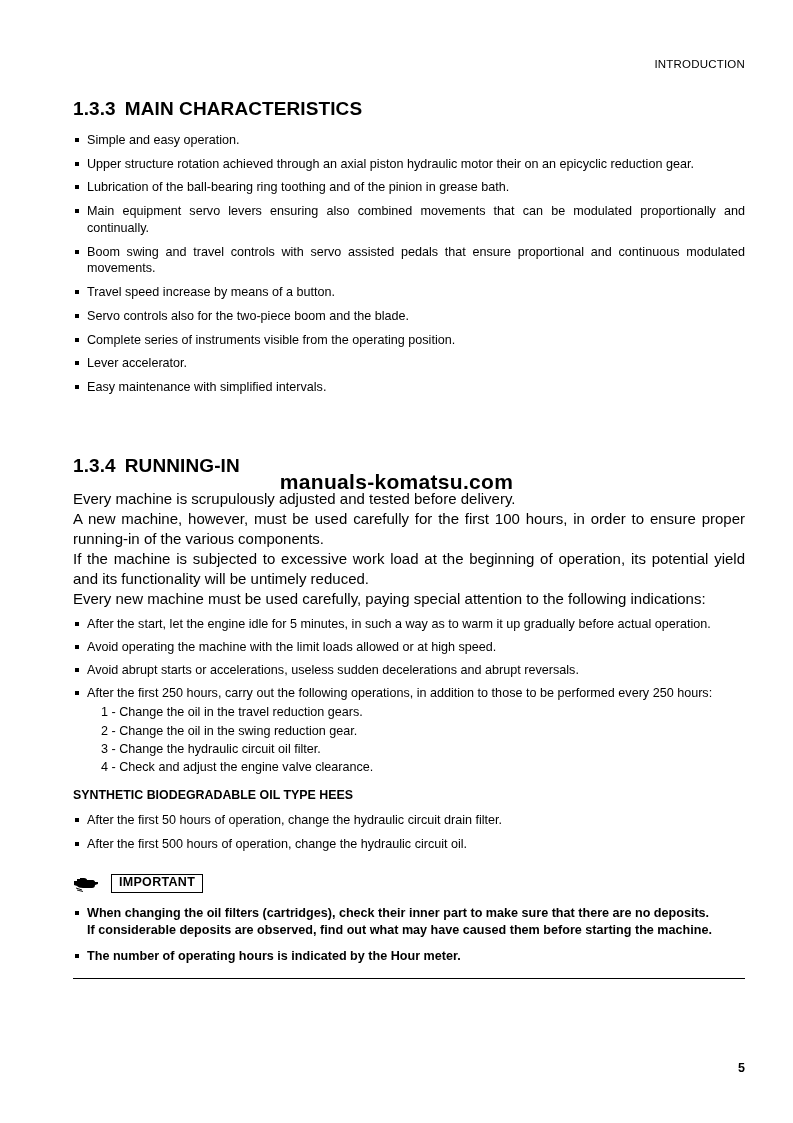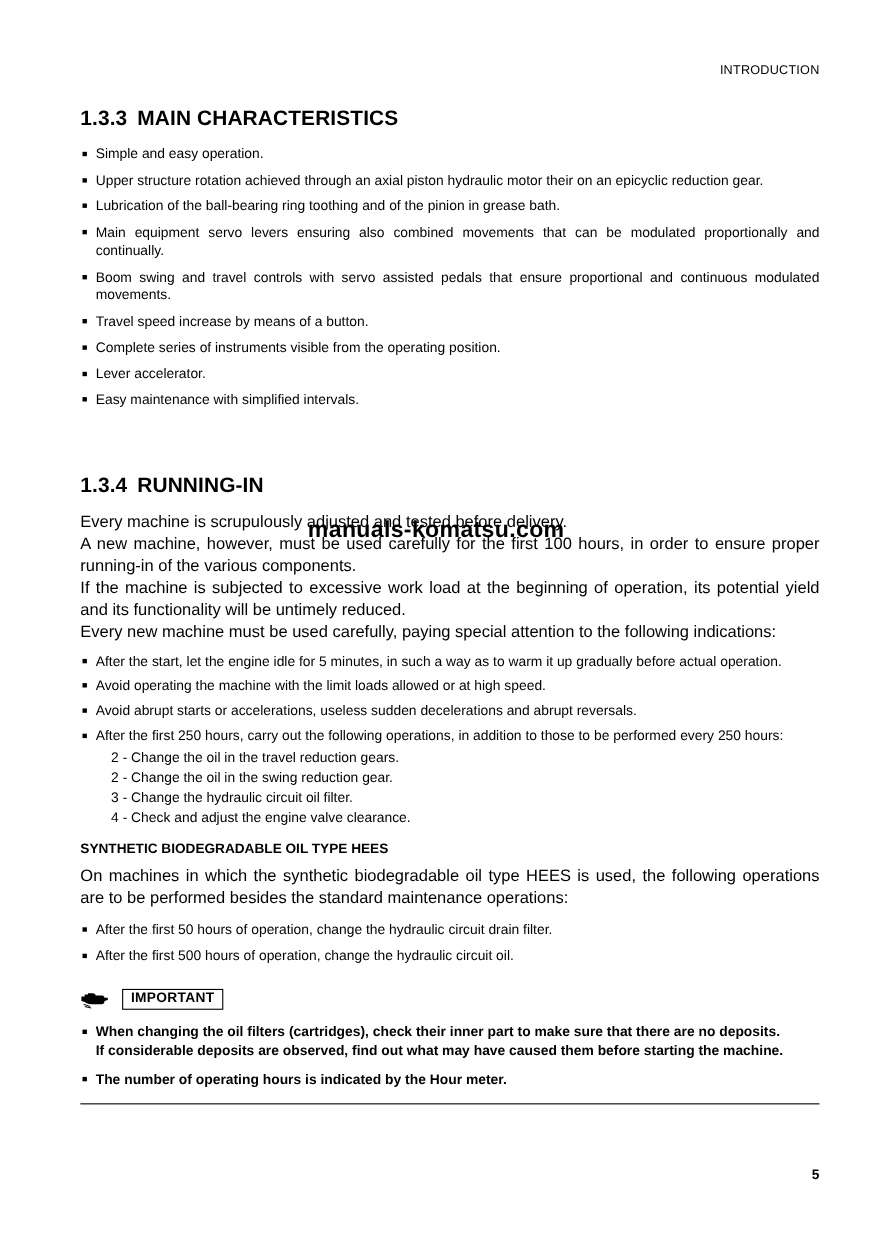--- a/index.html
+++ b/index.html
@@ -144,20 +144,21 @@
       <span class="num">1.3.3</span><span>MAIN CHARACTERISTICS</span>
     </h2>
 
     <ul class="bullets">
       <li>Simple and easy operation.</li>
       <li>Upper structure rotation achieved through an axial piston hydraulic motor their on an epicyclic reduction gear.</li>
       <li>Lubrication of the ball-bearing ring toothing and of the pinion in grease bath.</li>
       <li>Main equipment servo levers ensuring also combined movements that can be modulated proportionally and continually.</li>
       <li>Boom swing and travel controls with servo assisted pedals that ensure proportional and continuous modulated movements.</li>
       <li>Travel speed increase by means of a button.</li>
+      <li>Servo controls also for the two-piece boom and the blade.</li>
       <li>Complete series of instruments visible from the operating position.</li>
       <li>Lever accelerator.</li>
       <li>Easy maintenance with simplified intervals.</li>
     </ul>
 
     <div class="spacer-large"></div>
 
     <h2 class="section-title">
       <span class="num">1.3.4</span><span>RUNNING-IN</span>
     </h2>
@@ -167,31 +168,30 @@
     <p class="para">If the machine is subjected to excessive work load at the beginning of operation, its potential yield and its functionality will be untimely reduced.</p>
     <p class="para">Every new machine must be used carefully, paying special attention to the following indications:</p>
 
     <ul class="bullets tight" style="margin-top:8px;">
       <li>After the start, let the engine idle for 5 minutes, in such a way as to warm it up gradually before actual operation.</li>
       <li>Avoid operating the machine with the limit loads allowed or at high speed.</li>
       <li>Avoid abrupt starts or accelerations, useless sudden decelerations and abrupt reversals.</li>
       <li>
         <span>After the first 250 hours, carry out the following operations, in addition to those to be performed every 250 hours:</span>
         <ul class="numlist">
-          <li>2 - Change the oil in the travel reduction gears.</li>
+          <li>1 - Change the oil in the travel reduction gears.</li>
           <li>2 - Change the oil in the swing reduction gear.</li>
           <li>3 - Change the hydraulic circuit oil filter.</li>
           <li>4 - Check and adjust the engine valve clearance.</li>
         </ul>
       </li>
     </ul>
 
     <div class="subhead">SYNTHETIC BIODEGRADABLE OIL TYPE HEES</div>
 
-    <p class="para">On machines in which the synthetic biodegradable oil type HEES is used, the following operations are to be performed besides the standard maintenance operations:</p>
 
     <ul class="bullets" style="margin-top:10px;">
       <li>After the first 50 hours of operation, change the hydraulic circuit drain filter.</li>
       <li>After the first 500 hours of operation, change the hydraulic circuit oil.</li>
     </ul>
 
     <div class="important-box">
       <span class="hand-icon">
         <svg width="26" height="16" viewBox="0 0 26 16" xmlns="http://www.w3.org/2000/svg">
           <path d="M1 9 L1 5 L4 5 L4 3 L7 3 L7 2 L11 2 C13 2 14 3 14 4 L20 4 C21 4 22 5 22 6 L25 6 L25 8 L22 9 C22 11 21 12 19 12 L10 12 C7 12 5 11 4 10 L1 9 Z" fill="#000000"></path>

